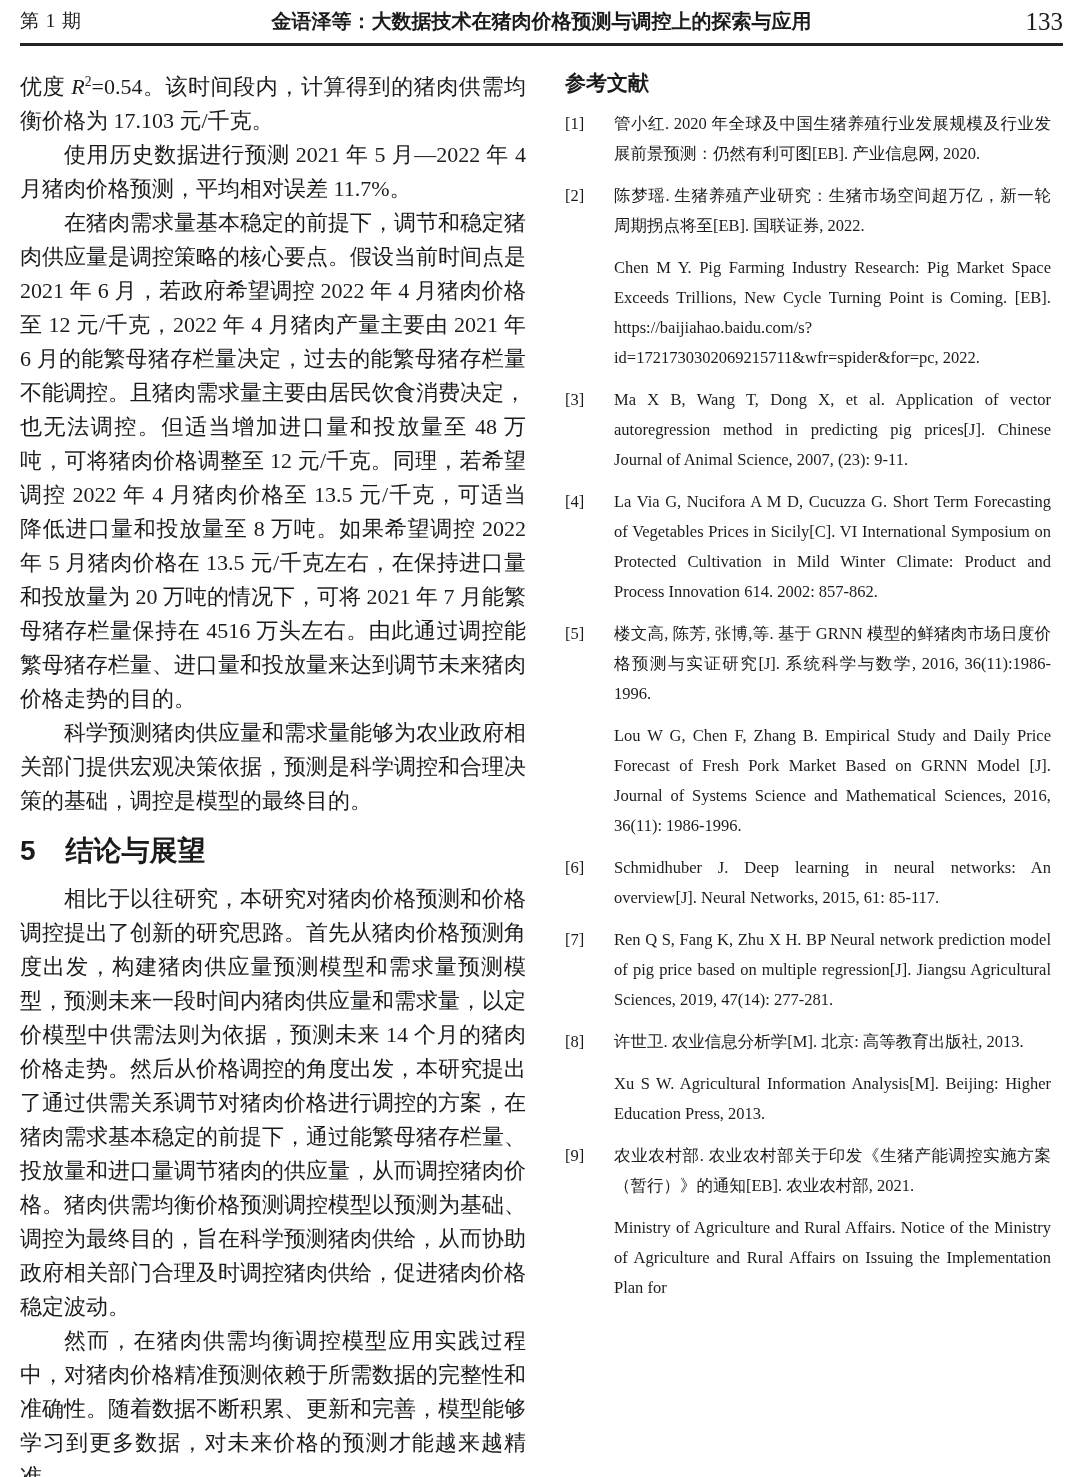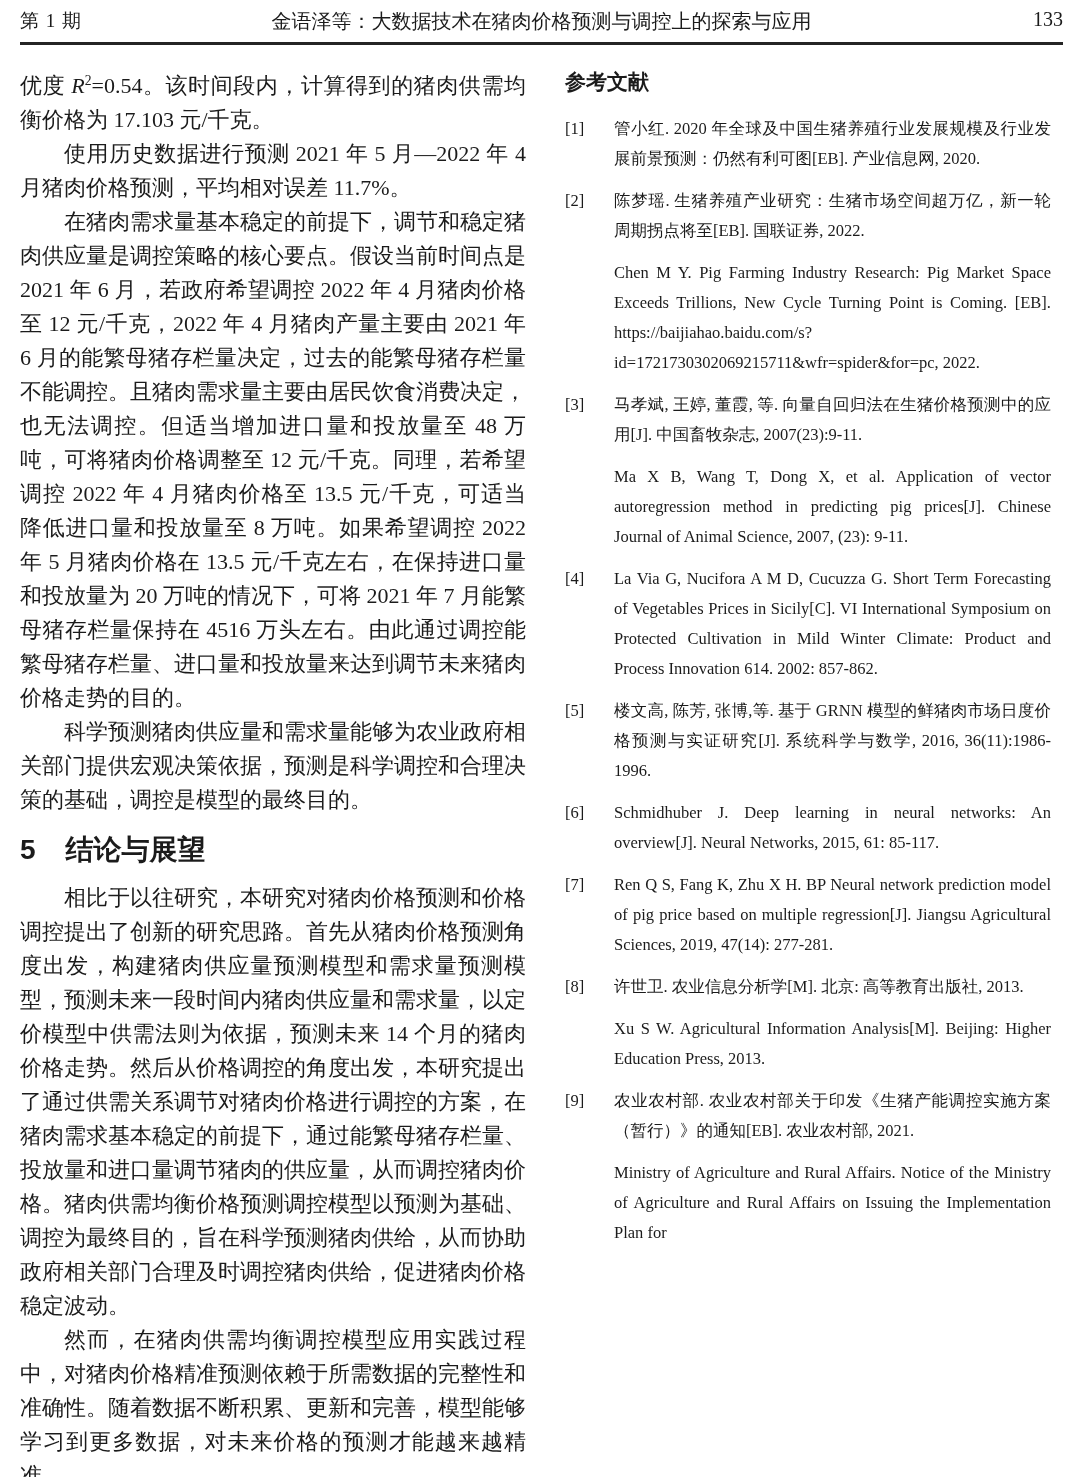--- a/index.html
+++ b/index.html
@@ -15,23 +15,23 @@
 
   
   .header-row {
     display: flex; align-items: flex-start;
     font-size: 19px;
   }
   .issue { width: 170px; letter-spacing: 1px; }
   .running-title {
     flex: 1; text-align: center;
     font-family: "Liberation Sans", "DejaVu Sans", sans-serif;
-    font-weight: normal; font-size: 20px;
+    font-weight: bold; font-size: 20px;
   }
-  .pageno { width: 170px; text-align: right; font-size: 20px; }
+  .pageno { width: 170px; text-align: right; font-size: 25px; }
   .header-rule { border-bottom: 3px solid #242424; margin-top: 7px; }
 
   
   .columns { display: flex; gap: 39px; margin-top: 24px; }
 
   .col-left {
     width: 506px; flex: 0 0 506px;
     font-size: 22px; line-height: 34px;
     text-align: justify;
   }
@@ -48,21 +48,21 @@
   .sec-num { margin-right: 30px; }
 
   .col-right {
     flex: 1;
     font-size: 16.5px; line-height: 30px;
     text-align: justify;
   }
   .ref-heading {
     font-family: "Liberation Sans", "DejaVu Sans", sans-serif;
     font-weight: bold; font-size: 21px;
-    margin: 0 0 19px 0; line-height: 26px;
+    margin: 0 0 13px 0; line-height: 26px;
   }
   .ref-list { list-style: none; margin: 0; padding: 0; }
   .ref { position: relative; padding-left: 37px; }
   .ref-num { position: absolute; left: 0; top: 0; }
   .ref-part { margin: 12px; }
   .ref-part:empty { display: none; }
 </style>
 </head>
 <body>
 
@@ -102,33 +102,33 @@
         </li>
 
         <li class="ref">
           <span class="ref-num">[2]</span>
           <div class="ref-part ref-zh">陈梦瑶. 生猪养殖产业研究：生猪市场空间超万亿，新一轮周期拐点将至[EB]. 国联证券, 2022.</div>
           <div class="ref-part ref-en">Chen M Y. Pig Farming Industry Research: Pig Market Space Exceeds Trillions, New Cycle Turning Point is Coming. [EB]. https://baijiahao.baidu.com/s?id=1721730302069215711&amp;wfr=spider&amp;for=pc, 2022.</div>
         </li>
 
         <li class="ref">
           <span class="ref-num">[3]</span>
-          <div class="ref-part ref-zh">马孝斌, 王婷, 董霞, 等. 向量自回归法在生猪价格预测中的应用[J]. 中国畜牧杂志, 2007(23):9-11.</div>
           <div class="ref-part ref-en">Ma X B, Wang T, Dong X, et al. Application of vector autoregression method in predicting pig prices[J]. Chinese Journal of Animal Science, 2007, (23): 9-11.</div>
         </li>
 
         <li class="ref">
           <span class="ref-num">[4]</span>
 
           <div class="ref-part ref-en">La Via G, Nucifora A M D, Cucuzza G. Short Term Forecasting of Vegetables Prices in Sicily[C]. VI International Symposium on Protected Cultivation in Mild Winter Climate: Product and Process Innovation 614. 2002: 857-862.</div>
         </li>
 
         <li class="ref">
           <span class="ref-num">[5]</span>
           <div class="ref-part ref-zh">楼文高, 陈芳, 张博,等. 基于 GRNN 模型的鲜猪肉市场日度价格预测与实证研究[J]. 系统科学与数学, 2016, 36(11):1986-1996.</div>
+          <div class="ref-part ref-en">Lou W G, Chen F, Zhang B. Empirical Study and Daily Price Forecast of Fresh Pork Market Based on GRNN Model [J]. Journal of Systems Science and Mathematical Sciences, 2016, 36(11): 1986-1996.</div>
         </li>
 
         <li class="ref">
           <span class="ref-num">[6]</span>
 
           <div class="ref-part ref-en">Schmidhuber J. Deep learning in neural networks: An overview[J]. Neural Networks, 2015, 61: 85-117.</div>
         </li>
 
         <li class="ref">
           <span class="ref-num">[7]</span>

